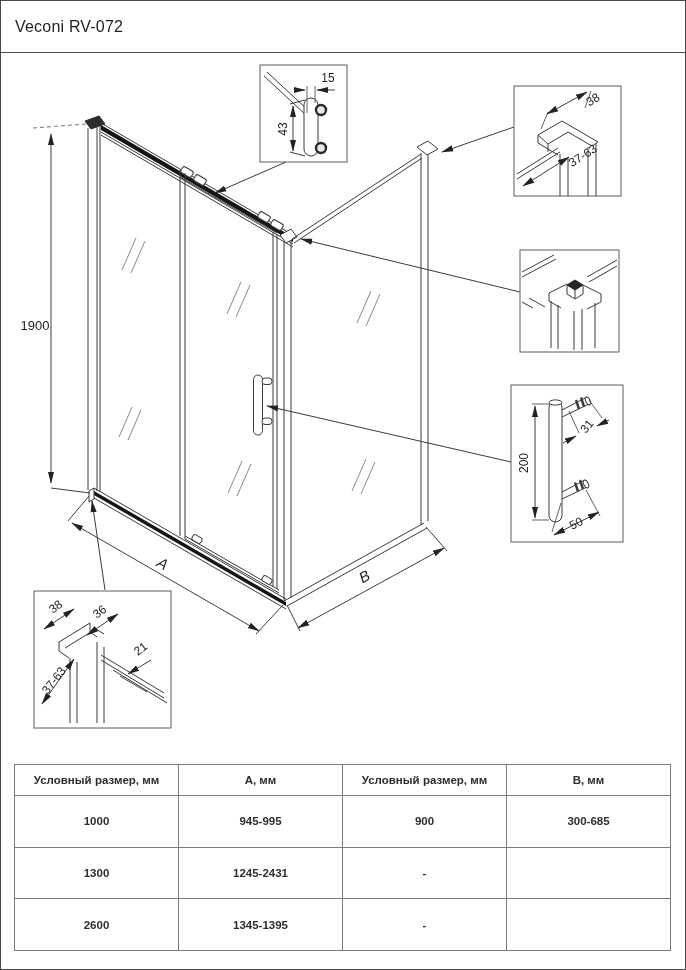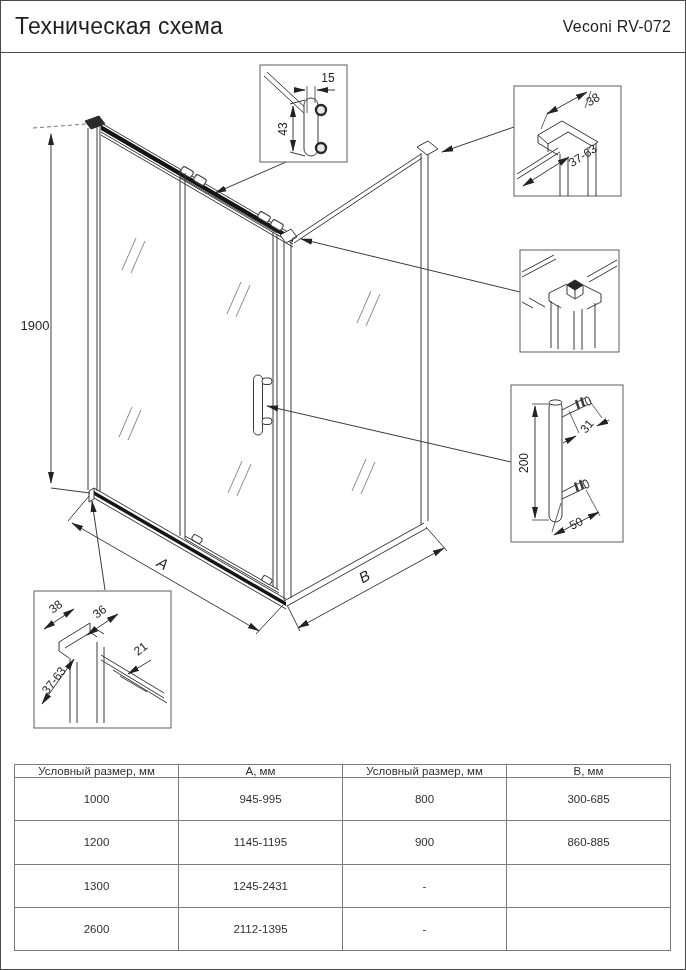--- a/index.html
+++ b/index.html
@@ -18,30 +18,29 @@
   svg text{font-family:"Liberation Sans",sans-serif;fill:#1f1f1f;}
   .dimtxt{font-size:12px;}
   .bigdim{font-size:13px;}
   .abtxt{font-size:15px;font-style:italic;}
   table.spec{
     position:absolute;left:13px;top:763px;width:657px;height:187px;
     border-collapse:collapse;table-layout:fixed;font-size:11.5px;color:#2e2e2e;
   }
   table.spec th,table.spec td{
     border:1px solid #7b7b7b;text-align:center;vertical-align:middle;
-    font-weight:normal;padding:0;
+    font-weight:bold;padding:9px;
   }
 </style>
 </head>
 <body>
 
 <div class="page">
 
   <div class="hdr">
-    <span class="title">Техническая схема</span>
     <span class="product">Veconi RV-072</span>
   </div>
 
   <svg width="686" height="760" viewBox="0 0 686 760" style="position:absolute;left:0;top:0;">
     <defs>
       <marker id="ae" orient="auto" markerUnits="userSpaceOnUse" markerWidth="12" markerHeight="8" refX="11.3" refY="4">
         <path d="M0,0.9 L12,4 L0,7.1 z" fill="#222"></path>
       </marker>
       <marker id="as" orient="auto" markerUnits="userSpaceOnUse" markerWidth="12" markerHeight="8" refX="0.7" refY="4">
         <path d="M12,0.9 L0,4 L12,7.1 z" fill="#222"></path>
@@ -233,36 +232,30 @@
         <th>Условный размер, мм</th>
         <th>А, мм</th>
         <th>Условный размер, мм</th>
         <th>В, мм</th>
       </tr>
     </thead>
     <tbody>
       <tr>
         <td>1000</td>
         <td>945-995</td>
-        <td>800</td>
+        <td>900</td>
         <td>300-685</td>
-      </tr>
-      <tr>
-        <td>1200</td>
-        <td>1145-1195</td>
-        <td>900</td>
-        <td>860-885</td>
       </tr>
       <tr>
         <td>1300</td>
         <td>1245-2431</td>
         <td>-</td>
         <td></td>
       </tr>
       <tr>
         <td>2600</td>
-        <td>2112-1395</td>
+        <td>1345-1395</td>
         <td>-</td>
         <td></td>
       </tr>
     </tbody>
   </table>
 </div>
 
 </body></html>

